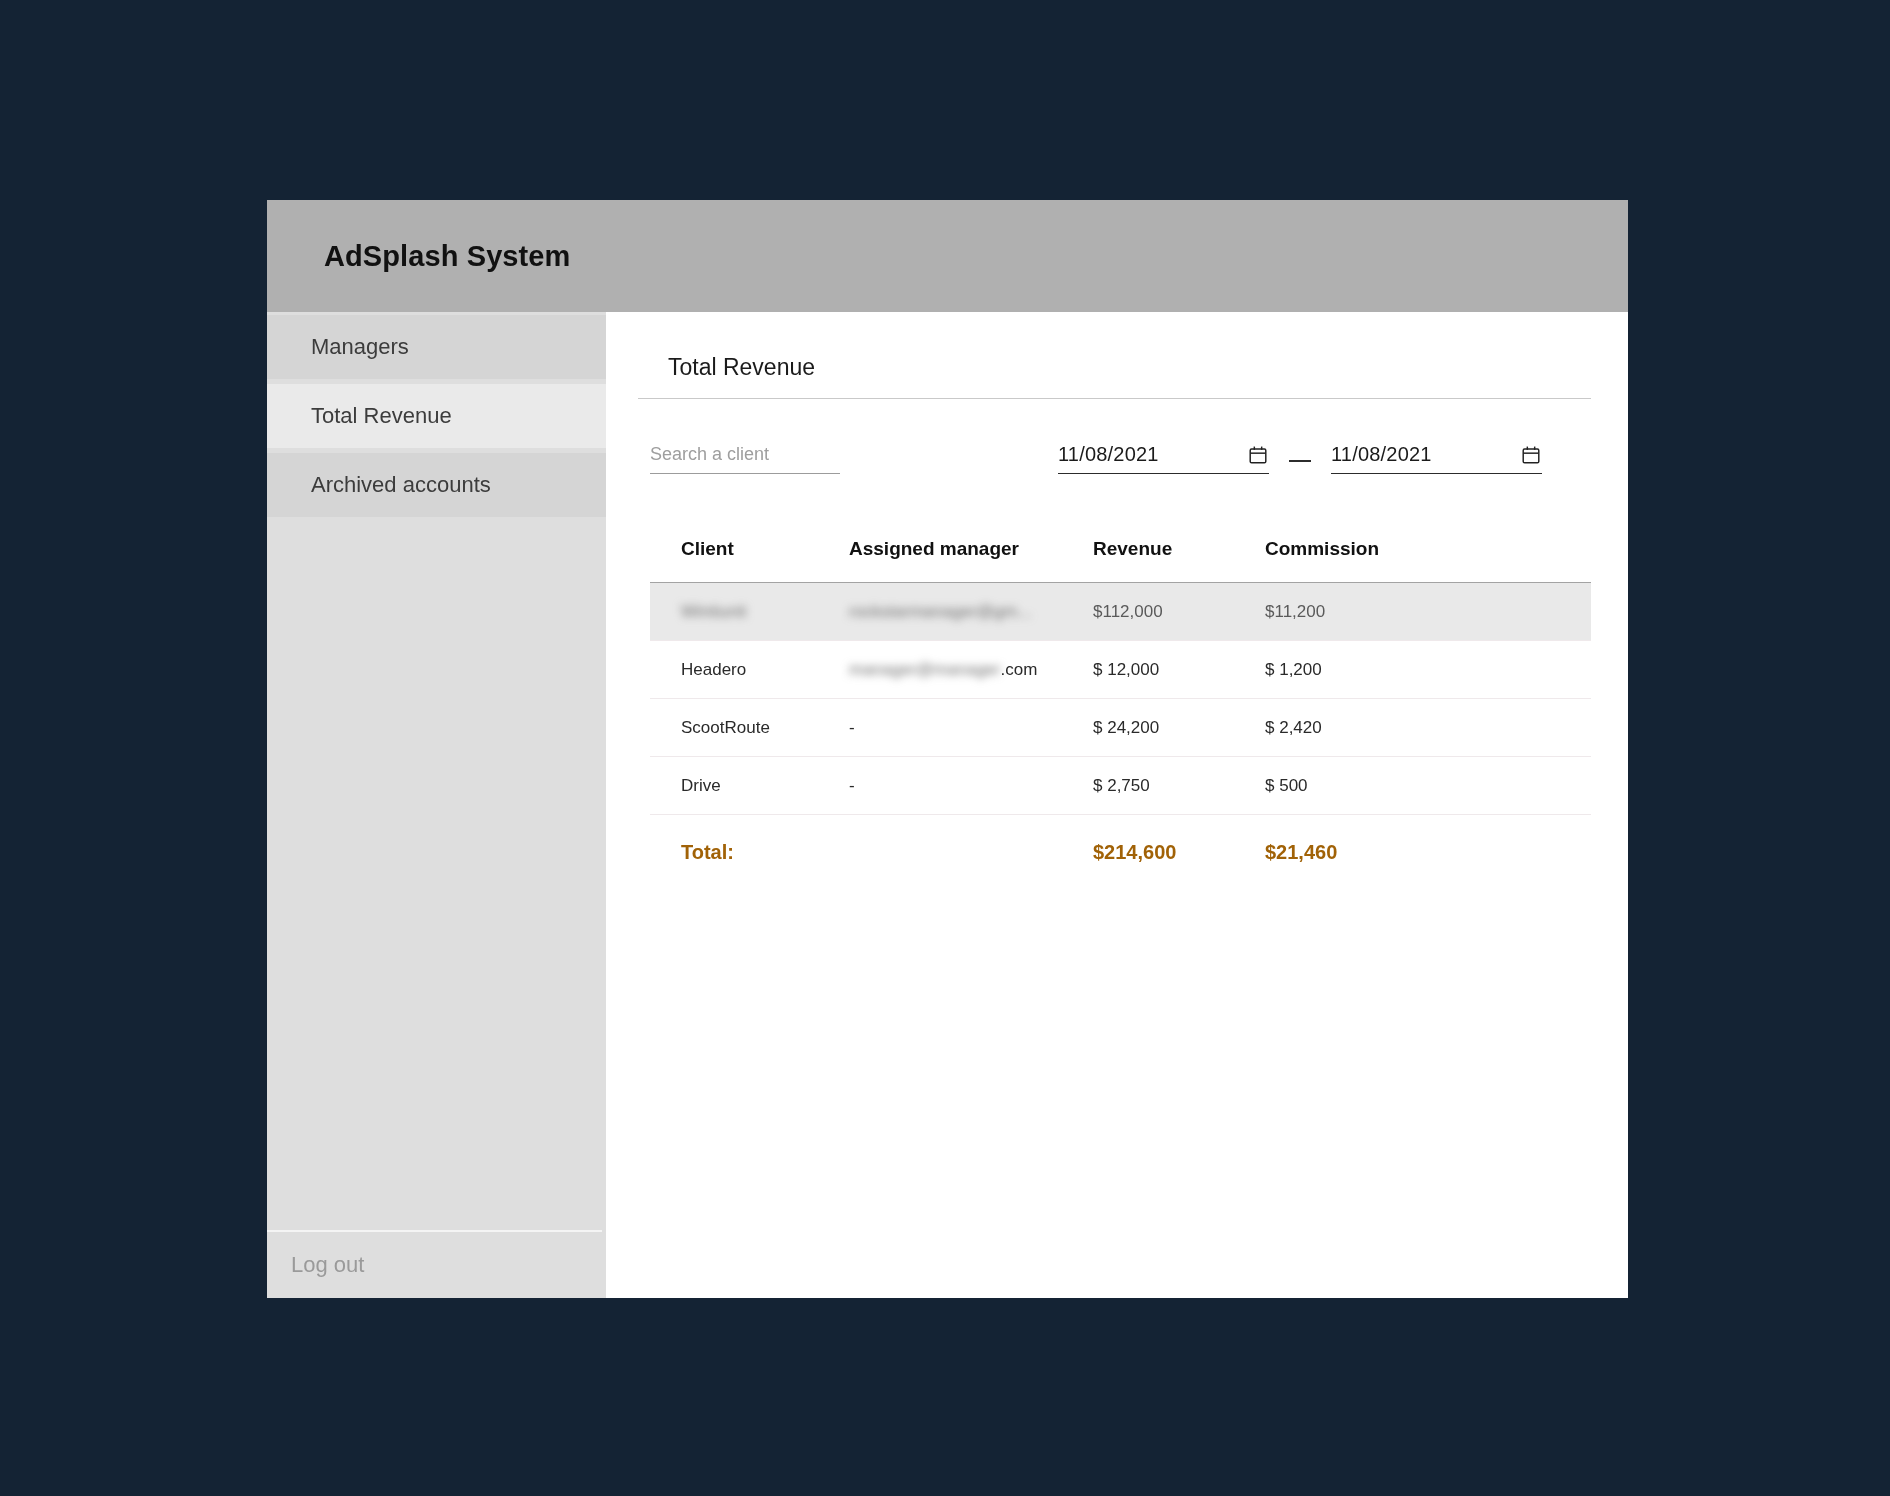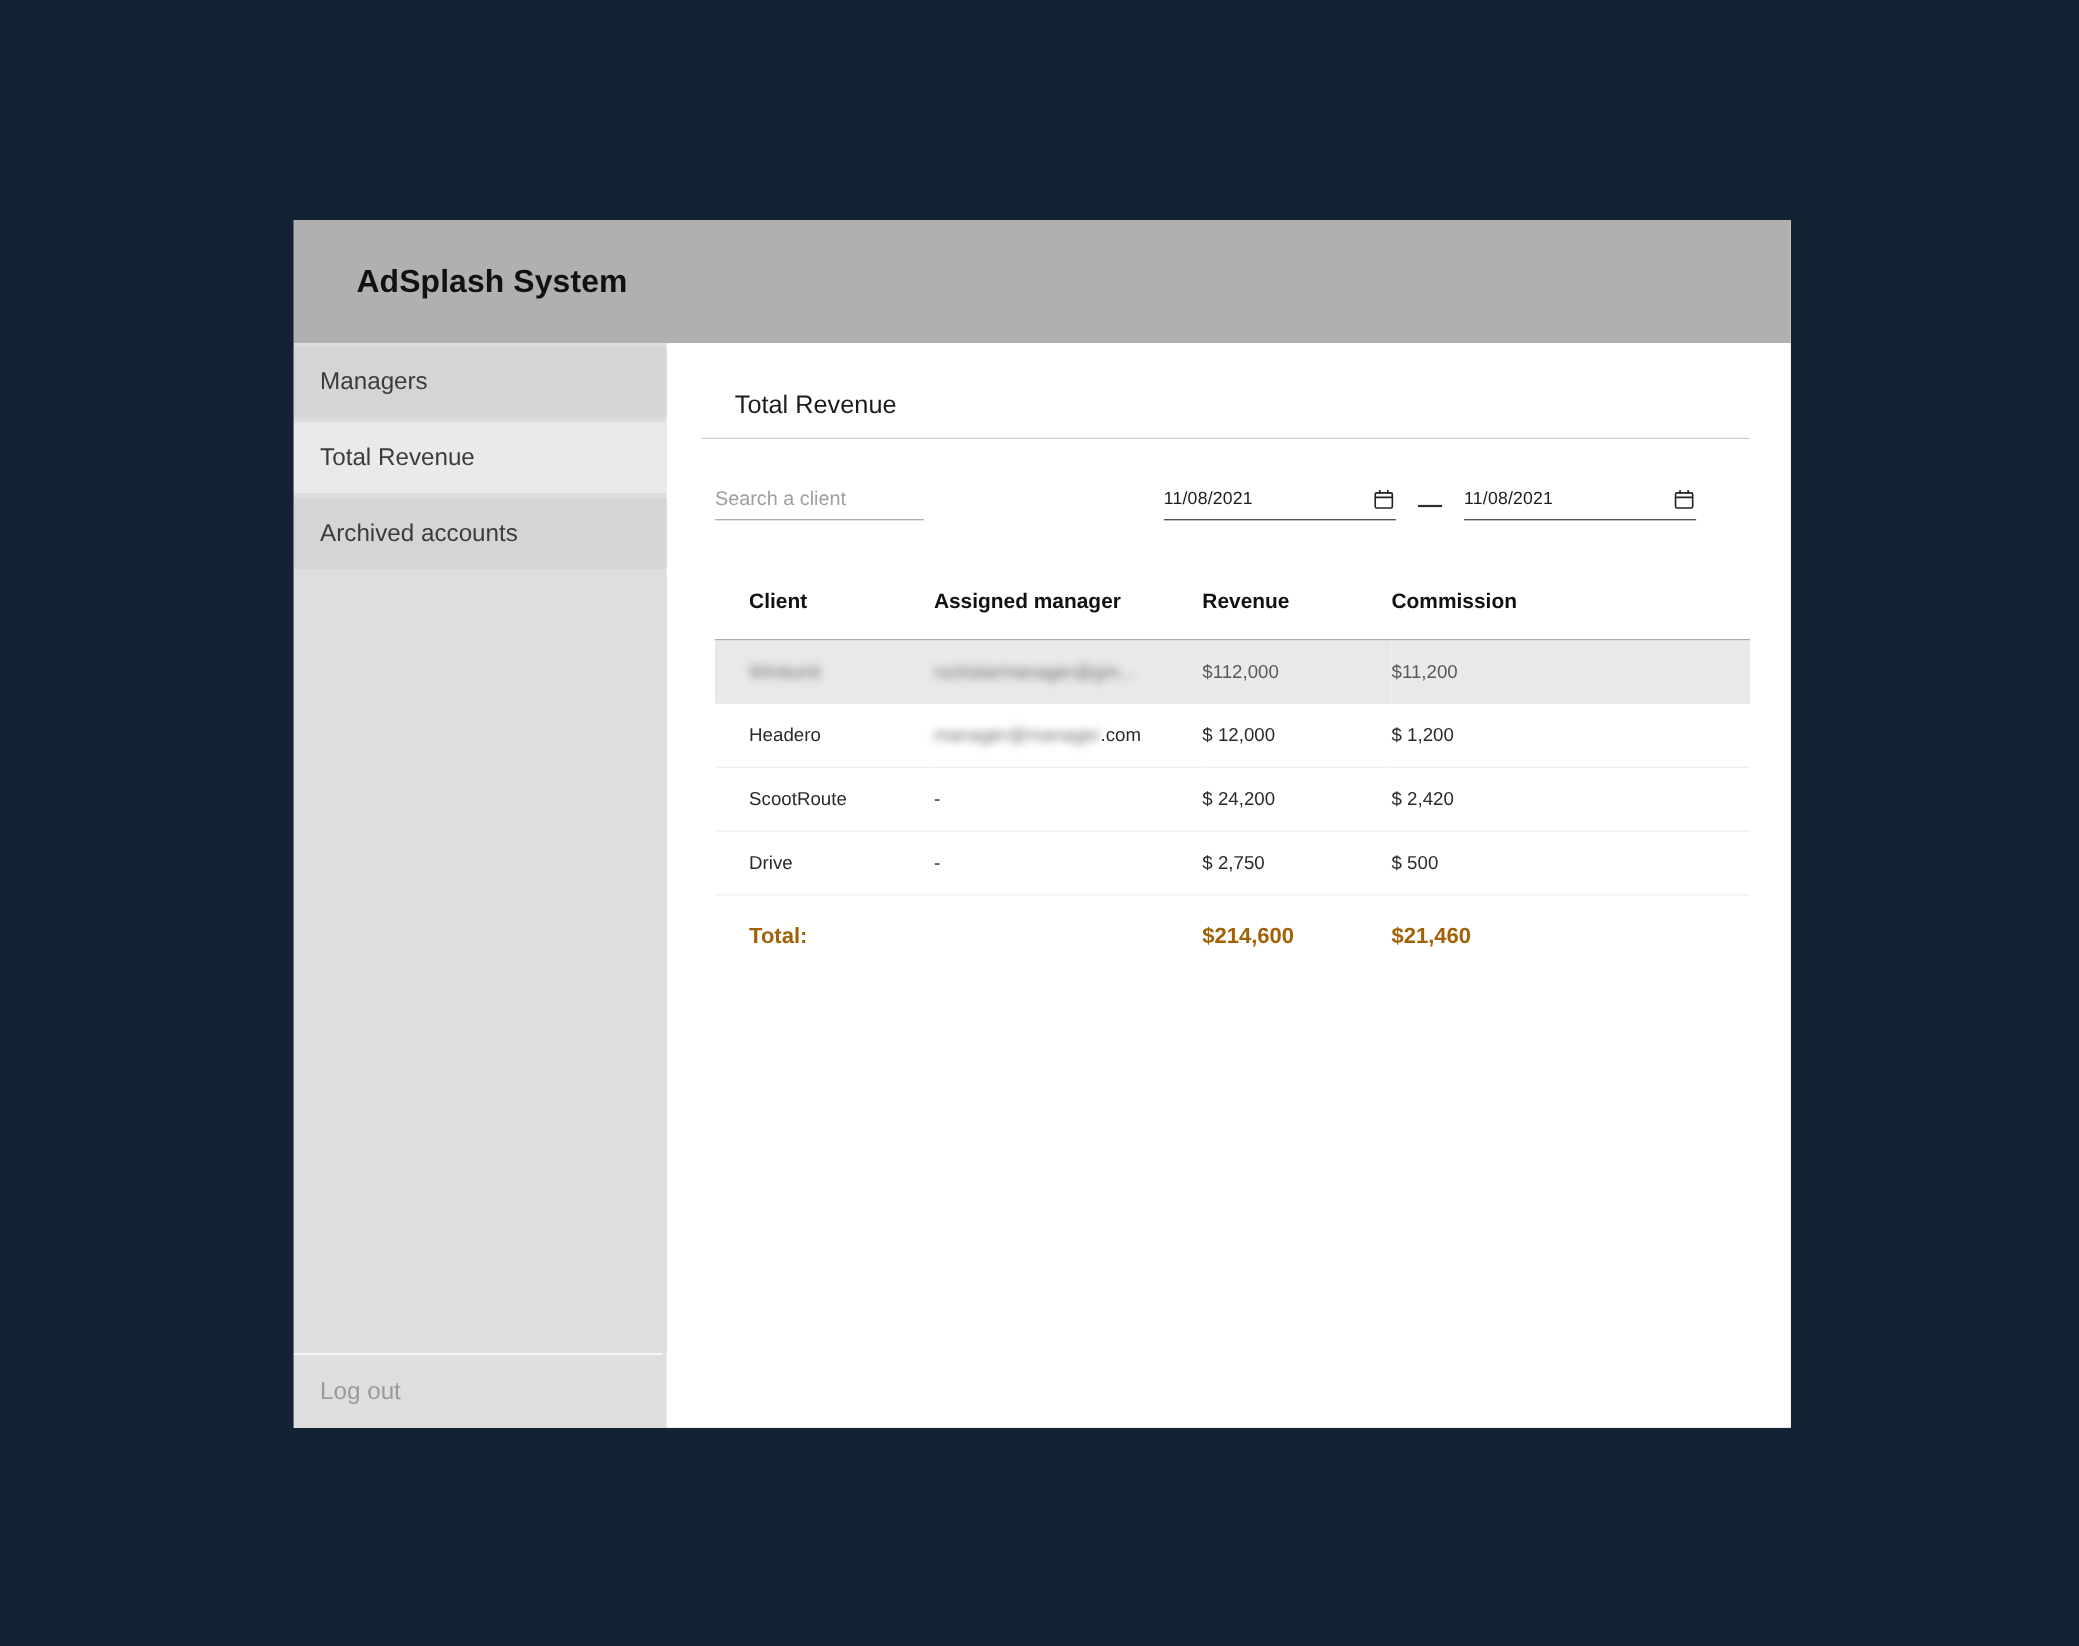--- a/index.html
+++ b/index.html
@@ -61,21 +61,21 @@
     flex-direction: column;
     position: relative;
   }
   .sidebar-nav {
     padding-top: 3px;
   }
   .sidebar-item {
     height: 64px;
     display: flex;
     align-items: center;
-    padding-left: 24px;
+    padding-left: 44px;
     box-sizing: border-box;
     font-size: 22px;
     color: #3c3c3c;
     background: #d5d5d5;
     margin-bottom: 5px;
     cursor: pointer;
   }
   .sidebar-item.light {
     background: #eaeaea;
   }
@@ -150,21 +150,21 @@
   .date-field {
     position: relative;
     width: 211px;
     border-bottom: 1.5px solid #2c2c2c;
     display: flex;
     align-items: center;
     justify-content: space-between;
     padding-bottom: 7px;
   }
   .date-value {
-    font-size: 16px;
+    font-size: 20px;
     color: #1b1b1b;
     letter-spacing: 0.2px;
   }
   .cal-icon {
     width: 22px;
     height: 22px;
     display: block;
   }
   .date-sep {
     margin: 0 20px 12px 20px;

